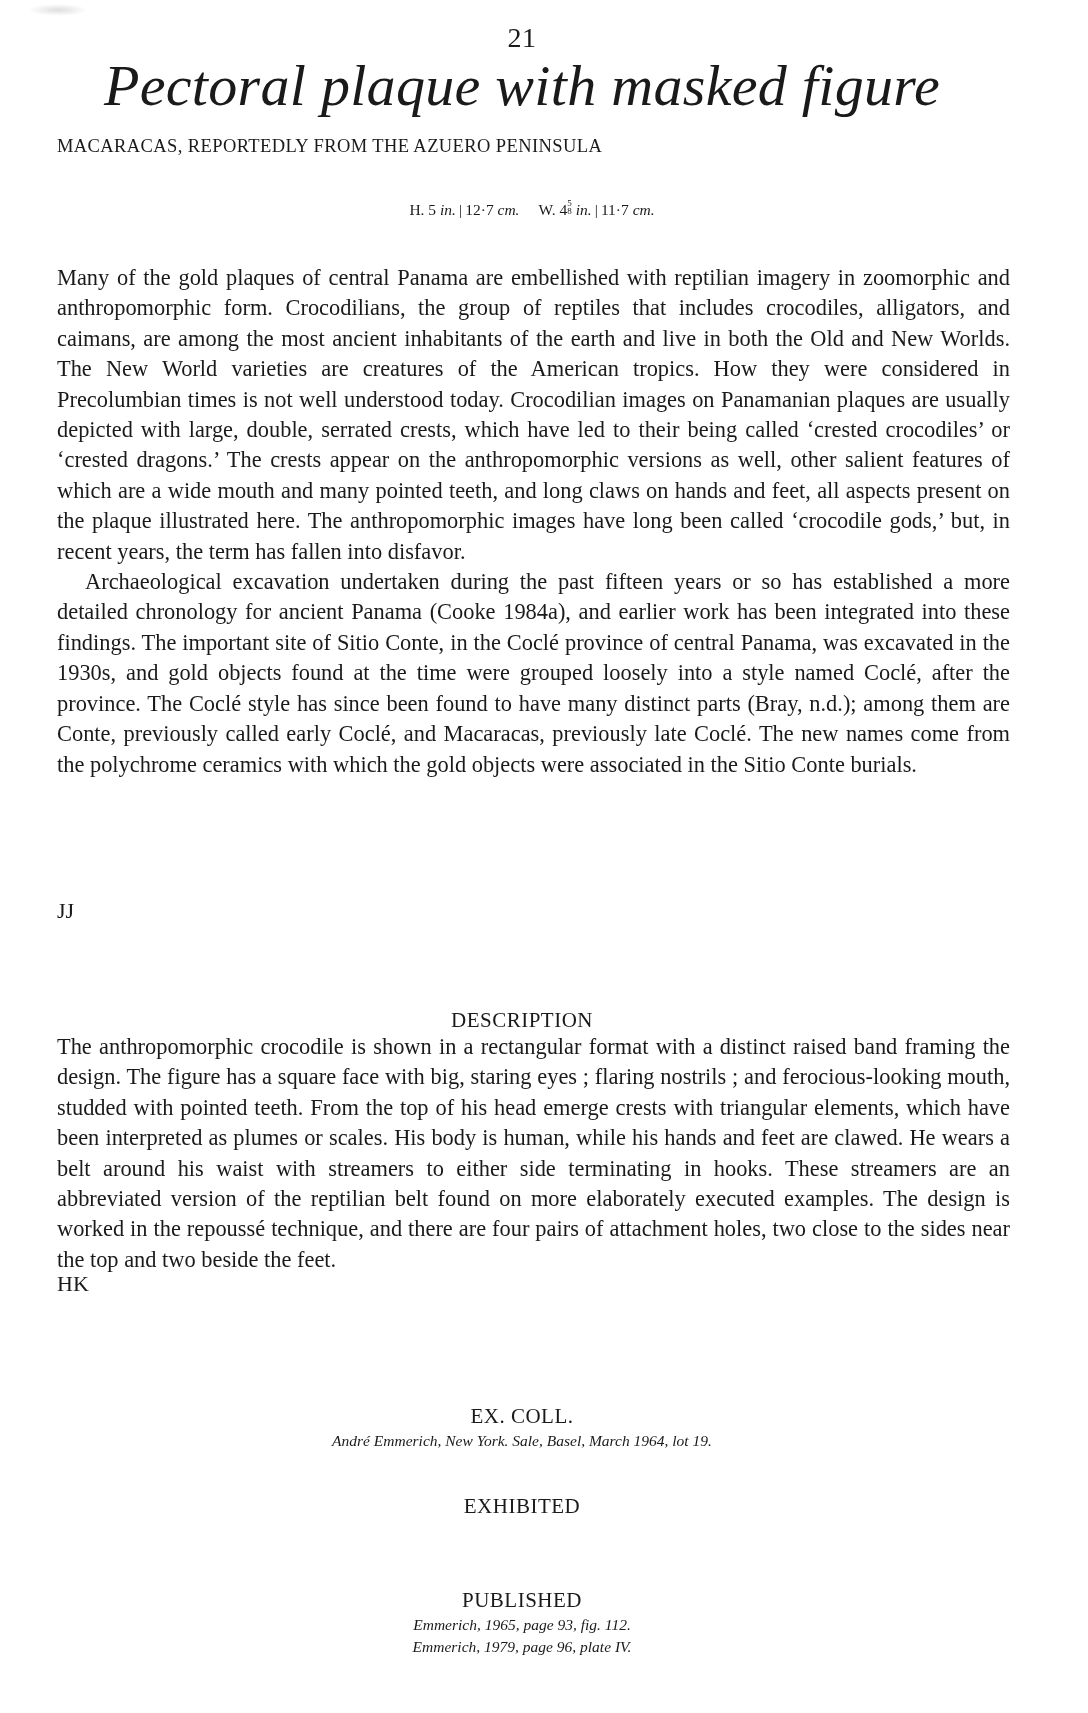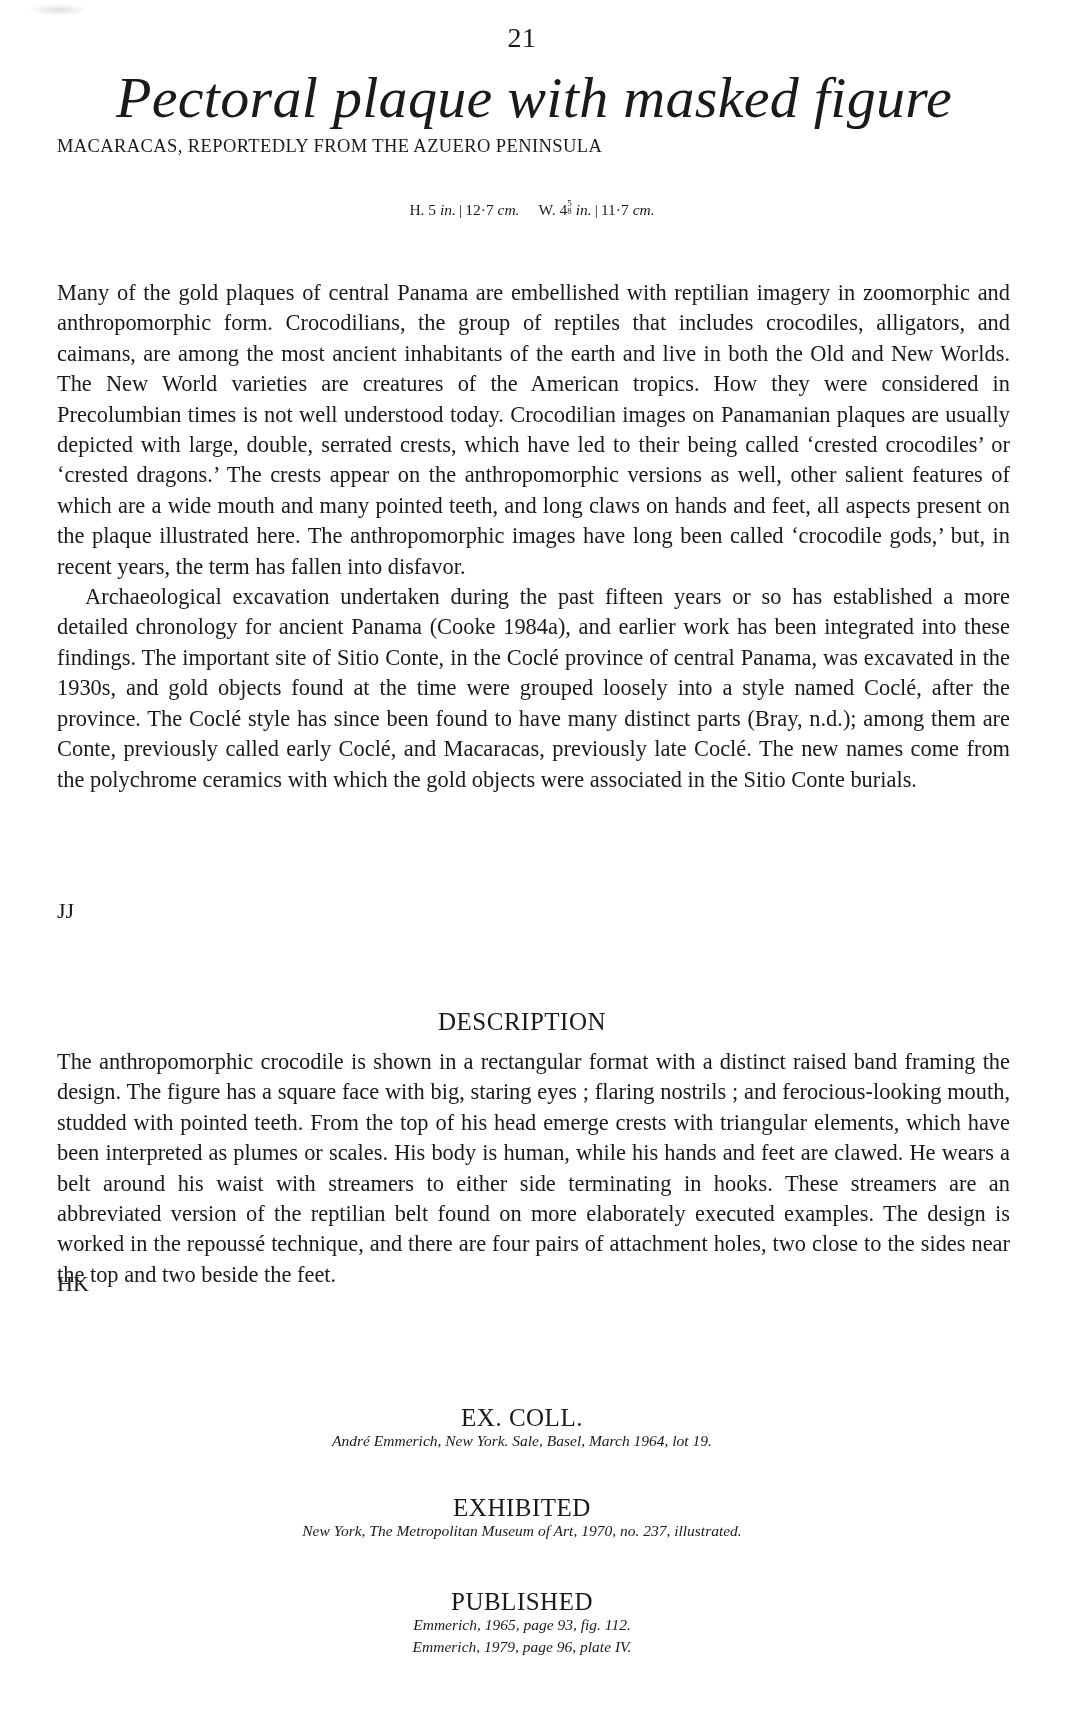--- a/index.html
+++ b/index.html
@@ -33,21 +33,21 @@
     .title {
       position: absolute;
       top: 54px;
       left: 0;
       width: 930px;
       text-align: center;
       font-style: italic;
       font-size: 58px;
       letter-spacing: 0.3px;
       line-height: 1.1;
-      margin: 12px;
+      margin: 0;
       font-weight: normal;
     }
     .subtitle {
       position: absolute;
       top: 133px;
       left: 0;
       width: 930px;
       text-align: left;
       font-size: 18.5px;
       letter-spacing: 0.4px;
@@ -73,38 +73,37 @@
     }
     .frac span { display: block; }
     .body-text {
       position: absolute;
       left: 0;
       width: 953px;
       font-size: 22.4px;
       line-height: 30.4px;
       text-align: justify;
       hyphens: manual;
-      margin-top: 15px;
     }
     .body-text p { margin: 0; }
     .body-text p.indent { text-indent: 28px; }
     .intro { top: 263px; }
     .initials {
       position: absolute;
       left: 0;
       width: 930px;
       text-align: left;
       font-size: 22px;
     }
     .section-heading {
       position: absolute;
       left: 0;
       width: 930px;
       text-align: center;
-      font-size: 25px;
+      font-size: 21px;
       letter-spacing: 0.5px;
     }
     .desc { top: 1032px; }
     .ref-list {
       position: absolute;
       left: 0;
       width: 930px;
       text-align: center;
       font-style: italic;
       font-size: 15.5px;
@@ -160,21 +159,20 @@
 
   <div class="initials" style="top: 1271px;">HK</div>
 
   <div class="section-heading" style="top: 1404px;">EX. COLL.</div>
   <div class="ref-list" style="top: 1430px; font-style: italic;">
     <span class="ref">André Emmerich, New York. Sale, Basel, March 1964, lot 19.</span>
   </div>
 
   <div class="section-heading" style="top: 1494px;">EXHIBITED</div>
   <div class="ref-list" style="top: 1520px;">
-    <span class="ref">New York, The Metropolitan Museum of Art, 1970, no. 237, illustrated.</span>
   </div>
 
   <div class="section-heading" style="top: 1588px;">PUBLISHED</div>
   <div class="ref-list" style="top: 1614px;">
     <span class="ref">Emmerich, 1965, page 93, fig. 112.</span>
     <span class="ref">Emmerich, 1979, page 96, plate IV.</span>
   </div>
 
 </div>
 

